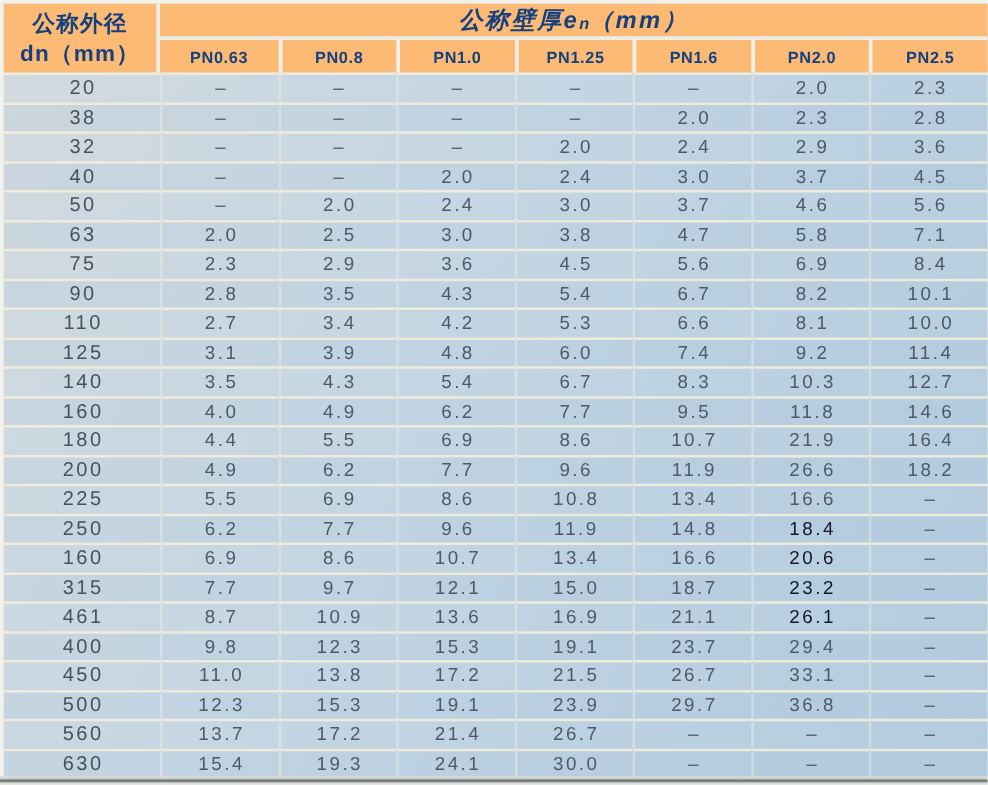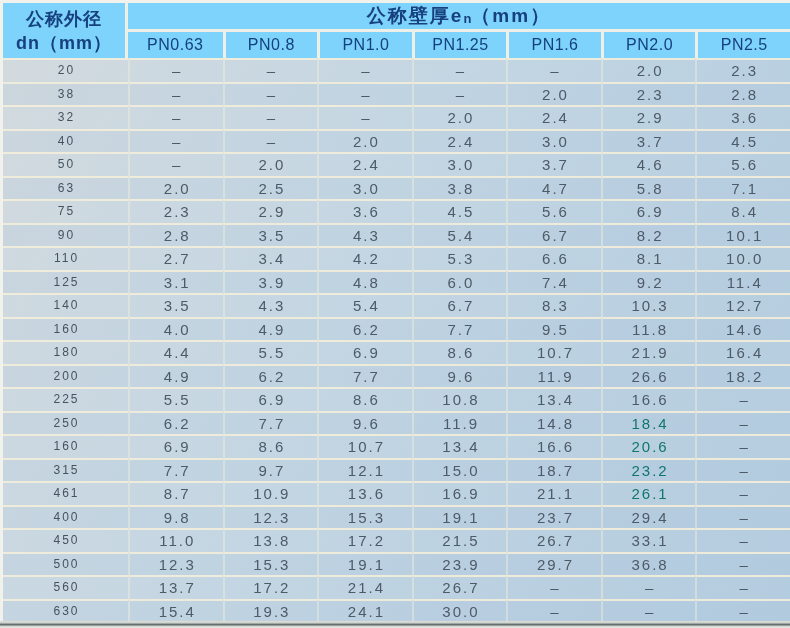--- a/index.html
+++ b/index.html
@@ -19,48 +19,48 @@
     z-index:0;
   }
   table {
     position:relative; z-index:1;
     width:787px; table-layout:fixed;
     border-collapse:separate; border-spacing:0;
   }
   th, td { box-sizing:border-box; padding:0; text-align:center; vertical-align:middle; }
   col.c-dn { width:125px; }
   
-  thead th { background:#7dd3fc; color:#16407e; font-weight:bold; }
+  thead th { background:#fdba74; color:#16407e; font-weight:bold; }
   th.dn-h {
     height:55px; border-right:3px solid #eef0e8;
     font-size:18px; line-height:24px; letter-spacing:1px;
   }
   th.wall-h {
     height:29px; border-bottom:3px solid #eef0e8;
-    font-size:19px; letter-spacing:2px;
+    font-size:19px; letter-spacing:2px;font-style:italic;
   }
   th.wall-h .sub { font-size:13px; vertical-align:-1px; letter-spacing:0; }
   th.pn {
     height:26px; border-left:3px solid #eef0e8;
-    font-size:16px; font-weight:normal; letter-spacing:0.5px; color:#15417f;
+    font-size:13px; font-weight:bold; letter-spacing:0.5px; color:#15417f;
   }
   th.pn:first-child { border-left:none; }
   
   tbody td {
     height:23.5px; line-height:21px;
     border-top:2px solid rgba(243,238,219,0.92);
     border-left:2px solid rgba(238,238,223,0.45);
     font-size:15px; color:#4d5a68; letter-spacing:2px; text-indent:2px;
   }
   tbody td.dn {
     border-left:none;
-    font-size:12px; color:#46525e;
+    font-size:16px; color:#46525e;
   }
   tbody tr:nth-child(even) td { background:rgba(160,190,215,0.10); }
-  tbody td.faded { color:#0f766e; }
+  tbody td.faded { color:#0f172a; }
   .bottom-strip {
     position:absolute; left:0; bottom:0; width:790px; height:7px; z-index:2;
     background:linear-gradient(to bottom,#e0dfd4 0%,#ccd2d0 25%,#5e6866 52%,#d6dad7 78%,#e8e9e4 100%);
   }
 </style>
 </head>
 <body>
 
 <div class="page">
   <div class="photo-surface"></div>

